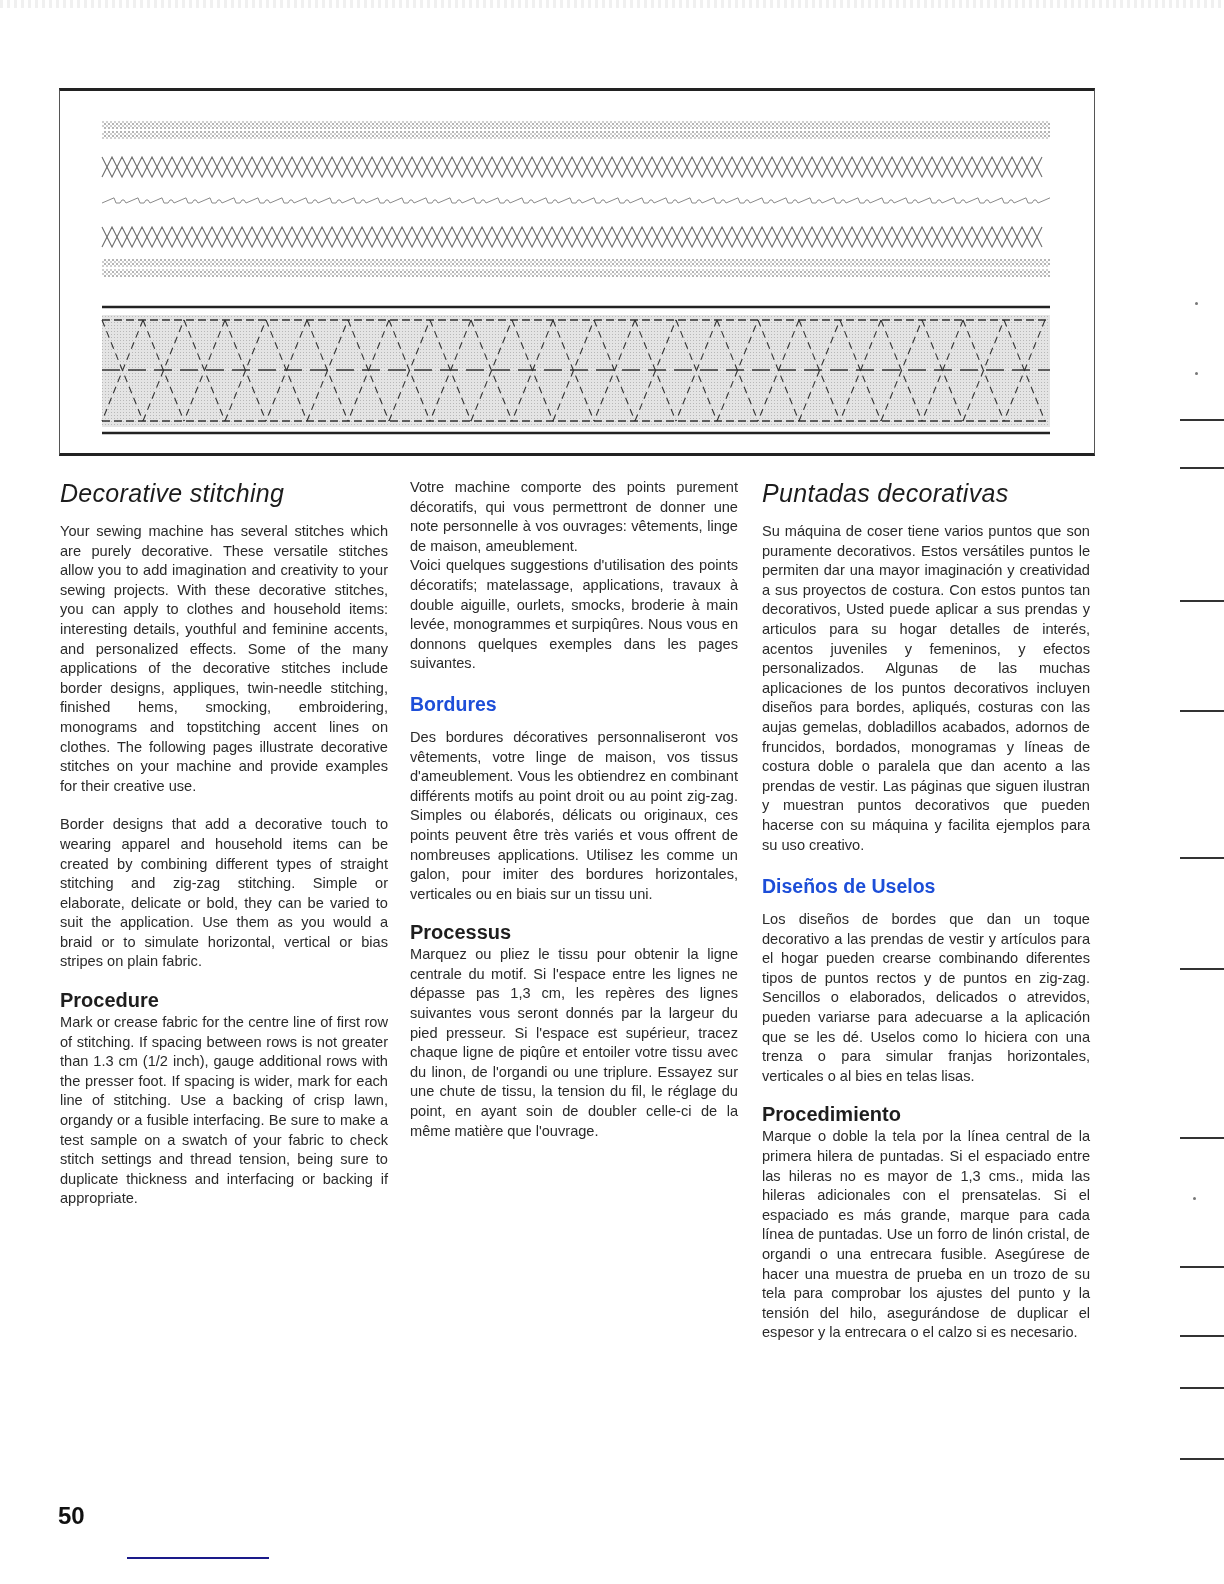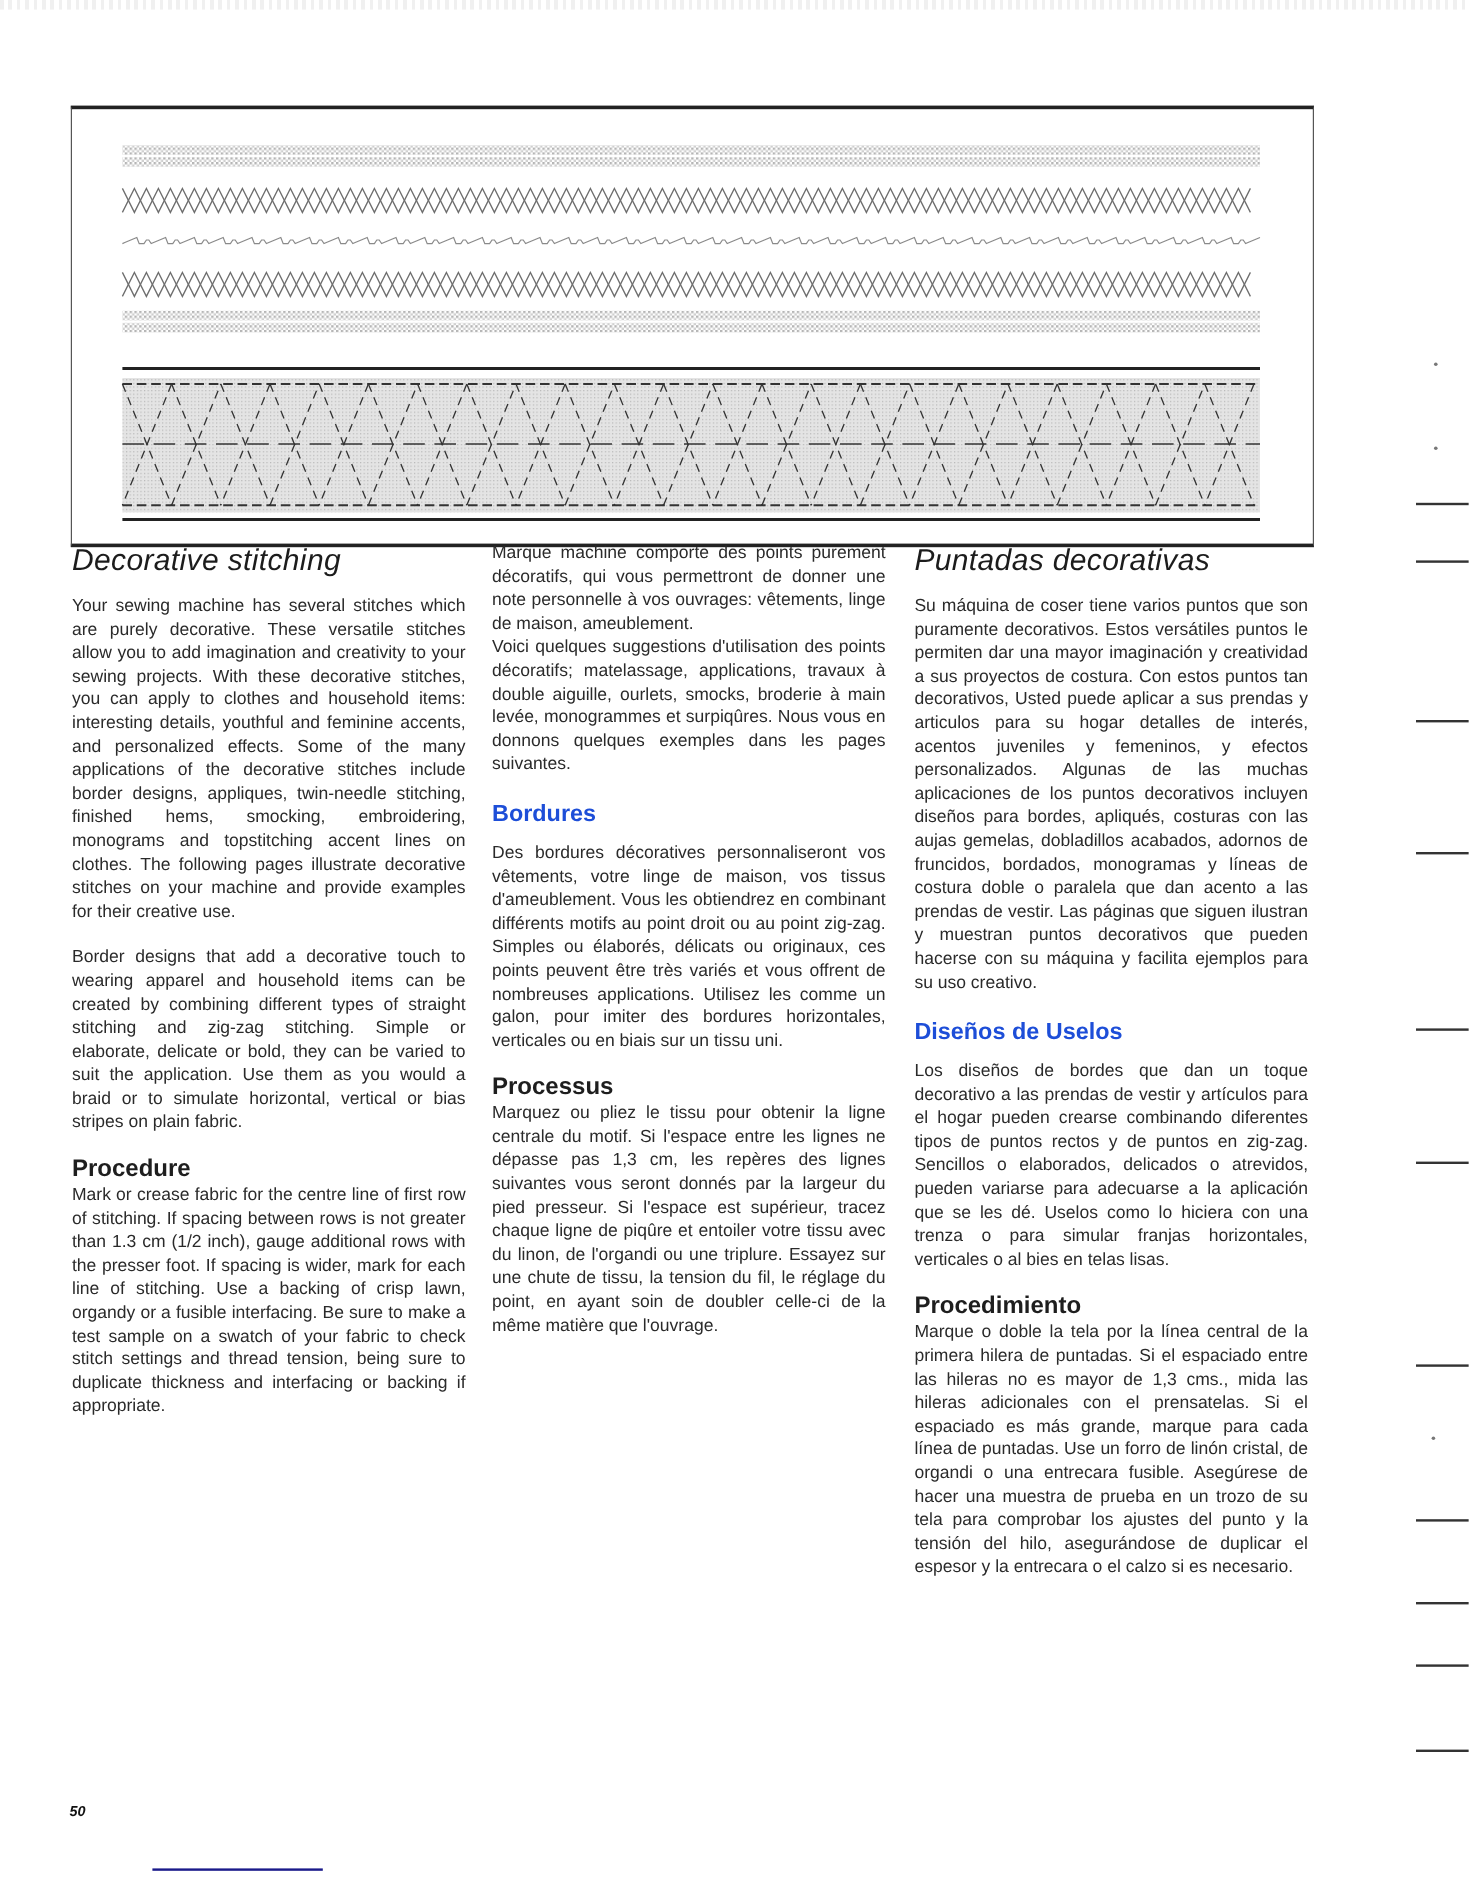--- a/index.html
+++ b/index.html
@@ -4,31 +4,31 @@
 <style>
   html, body { margin:0; padding:0; background:#ffffff; }
   body { width:1224px; height:1584px; position:relative; overflow:hidden;
          font-family:"Liberation Sans", "DejaVu Sans", sans-serif; color:#1a1a1a; }
   .scan-top { position:absolute; left:0; top:0; width:1224px; height:8px;
               background:repeating-linear-gradient(90deg,#e6e6e6 0 3px,#ffffff 3px 7px); opacity:.6; }
   .figure { position:absolute; left:59px; top:88px; width:1036px; height:368px;
             border-top:3px solid #222; border-bottom:3px solid #222;
             border-left:1px solid #555; border-right:1px solid #555; box-sizing:border-box; }
   .figure svg { position:absolute; left:0; top:0; }
-  .col { position:absolute; top:452px; width:328px; }
+  .col { position:absolute; top:478px; width:328px; }
   .col1 { left:60px; }
   .col2 { left:410px; }
   .col3 { left:762px; }
   h1.title { font-weight:normal; font-style:italic; font-size:25px; margin:0 0 14px 0; letter-spacing:.3px; color:#1c1c1c; line-height:30px; }
   p { margin:0; font-size:14.6px; line-height:19.6px; text-align:justify; hyphens:manual; color:#2a2a2a; }
   h2.sec { font-size:19.5px; font-weight:bold; margin:0 0 12px 0; line-height:24px; color:#1d4ed8; }
   h3.sub { font-size:20px; font-weight:bold; margin:0 0 3px 0; line-height:20px; color:#1e1e1e; }
   .gap-lg { height:19px; }
   .gap-md { height:18px; }
-  .page-num { position:absolute; left:58px; top:1502px; font-size:12px; font-weight:bold; color:#111;font-style:italic; }
+  .page-num { position:absolute; left:58px; top:1502px; font-size:24px; font-weight:bold; color:#111; }
   .footer-line { position:absolute; left:127px; top:1557px; width:142px; height:2px; background:#1a1a8a; }
   .margin-mark { position:absolute; left:1180px; width:44px; height:2px; background:#333; }
   .margin-dot { position:absolute; width:3px; height:3px; background:#777; border-radius:50%; }
 </style>
 </head>
 <body>
 
 <div class="scan-top"></div>
 
 <div class="figure">
@@ -135,21 +135,21 @@
   <h1 class="title">Decorative stitching</h1>
   <p>Your sewing machine has several stitches which are purely decorative. These versatile stitches allow you to add imagination and creativity to your sewing projects. With these decorative stitches, you can apply to clothes and household items: interesting details, youthful and feminine accents, and personalized effects. Some of the many applications of the decorative stitches include border designs, appliques, twin-needle stitching, finished hems, smocking, embroidering, monograms and topstitching accent lines on clothes. The following pages illustrate decorative stitches on your machine and provide examples for their creative use.</p>
   <div class="gap-lg"></div>
   <p>Border designs that add a decorative touch to wearing apparel and household items can be created by combining different types of straight stitching and zig-zag stitching. Simple or elaborate, delicate or bold, they can be varied to suit the application. Use them as you would a braid or to simulate horizontal, vertical or bias stripes on plain fabric.</p>
   <div class="gap-md"></div>
   <h3 class="sub">Procedure</h3>
   <p>Mark or crease fabric for the centre line of first row of stitching. If spacing between rows is not greater than 1.3 cm (1/2 inch), gauge additional rows with the presser foot. If spacing is wider, mark for each line of stitching. Use a backing of crisp lawn, organdy or a fusible interfacing. Be sure to make a test sample on a swatch of your fabric to check stitch settings and thread tension, being sure to duplicate thickness and interfacing or backing if appropriate.</p>
 </div>
 
 <div class="col col2">
-  <p>Marque machine comporte des points purement décoratifs, qui vous permettront de donner une note personnelle à vos ouvrages: vêtements, linge de maison, ameublement.</p>
+  <p>Votre machine comporte des points purement décoratifs, qui vous permettront de donner une note personnelle à vos ouvrages: vêtements, linge de maison, ameublement.</p>
   <p>Voici quelques suggestions d'utilisation des points décoratifs; matelassage, applications, travaux à double aiguille, ourlets, smocks, broderie à main levée, monogrammes et surpiqûres. Nous vous en donnons quelques exemples dans les pages suivantes.</p>
   <div class="gap-md"></div>
   <h2 class="sec">Bordures</h2>
   <p>Des bordures décoratives personnaliseront vos vêtements, votre linge de maison, vos tissus d'ameublement. Vous les obtiendrez en combinant différents motifs au point droit ou au point zig-zag. Simples ou élaborés, délicats ou originaux, ces points peuvent être très variés et vous offrent de nombreuses applications. Utilisez les comme un galon, pour imiter des bordures horizontales, verticales ou en biais sur un tissu uni.</p>
   <div class="gap-md"></div>
   <h3 class="sub">Processus</h3>
   <p>Marquez ou pliez le tissu pour obtenir la ligne centrale du motif. Si l'espace entre les lignes ne dépasse pas 1,3 cm, les repères des lignes suivantes vous seront donnés par la largeur du pied presseur. Si l'espace est supérieur, tracez chaque ligne de piqûre et entoiler votre tissu avec du linon, de l'organdi ou une triplure. Essayez sur une chute de tissu, la tension du fil, le réglage du point, en ayant soin de doubler celle-ci de la même matière que l'ouvrage.</p>
 </div>
 
 <div class="col col3">

